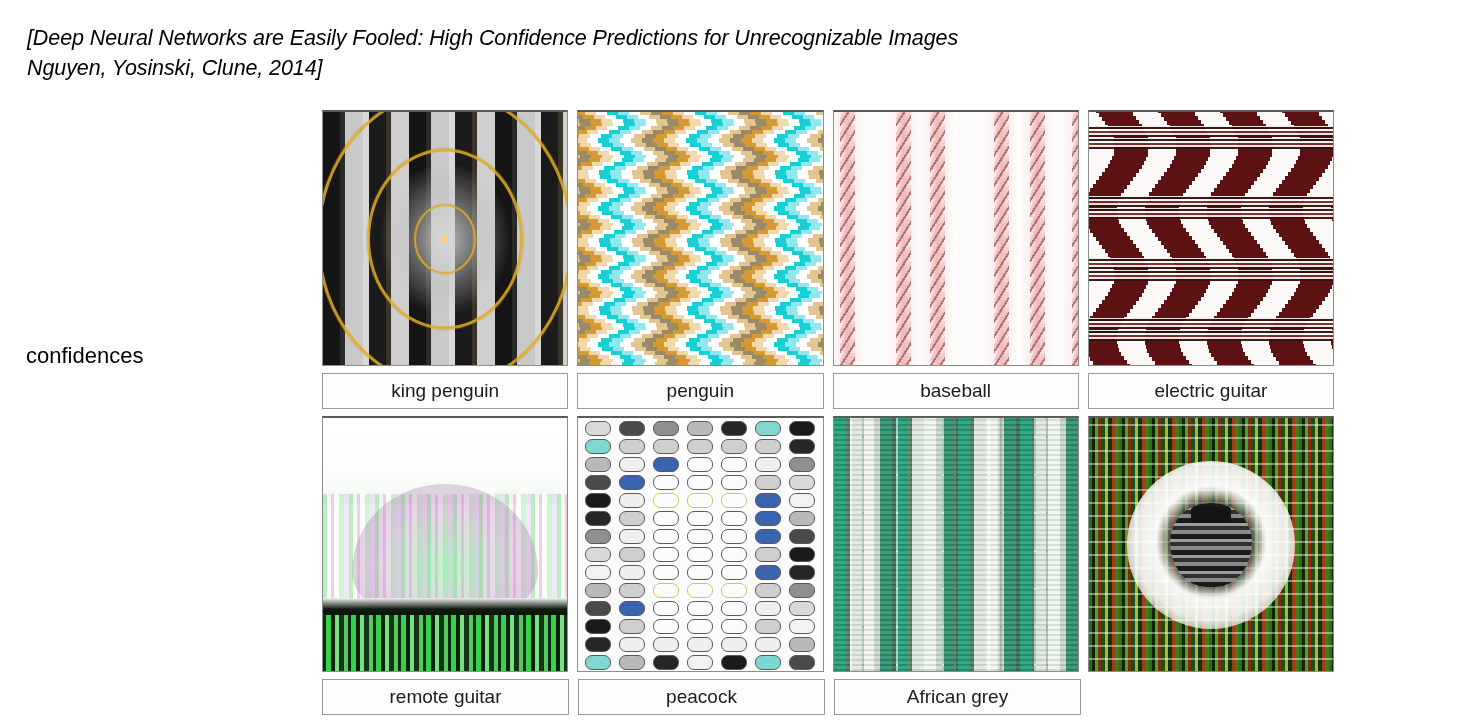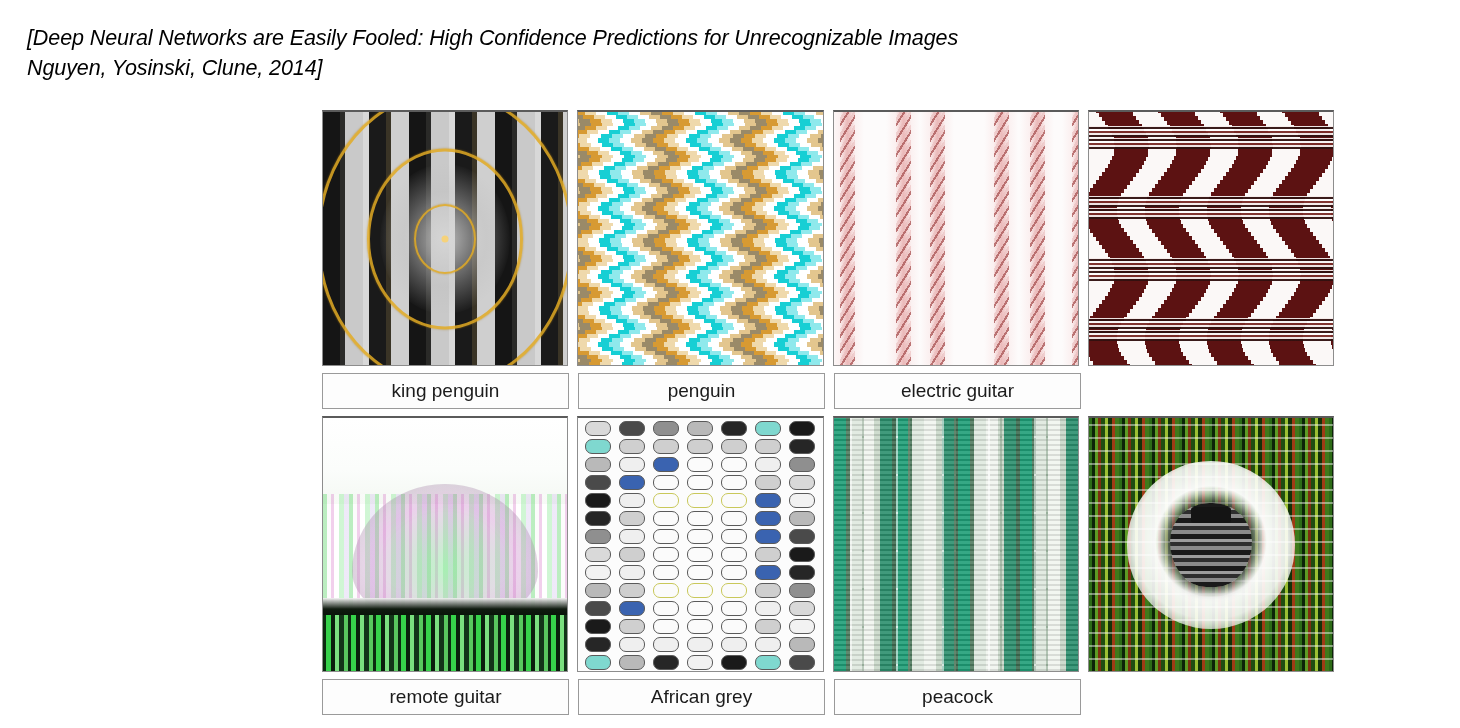--- a/index.html
+++ b/index.html
@@ -289,20 +289,21 @@
     width: 40px; height: 16px; background:#141414; border-radius:3px;
   }
 </style>
 </head>
 <body>
 
 <div id="citation">[Deep Neural Networks are Easily Fooled: High Confidence Predictions for Unrecognizable Images
 Nguyen, Yosinski, Clune, 2014]</div>
 
 <div id="side-caption">
+  <span class="cap-line">confidences</span>
 </div>
 
 <div id="figure-grid">
 
   <div class="grid-row images">
 
     <div class="img-cell">
       <div class="tex tex-king-penguin">
         <div class="glow"></div>
         <div class="rings">
@@ -2167,20 +2168,21 @@
           <div class="hbar" style="top:206px;height:11px;"></div>
           <div class="hbar" style="top:218px;height:11px;"></div>
         </div>
     </div>
 
   </div>
 
   <div class="grid-row labels">
     <div class="label-cell">king penguin</div>
     <div class="label-cell">penguin</div>
+    <div class="label-cell">baseball</div>
     <div class="label-cell">electric guitar</div>
   </div>
 
   <div class="row-gap"></div>
 
   <div class="grid-row images">
 
     <div class="img-cell">
       <div class="tex tex-freight-car">
         <div class="sky"></div>
@@ -2314,17 +2316,17 @@
         <div class="blob"></div>
         <div class="core"></div>
         <div class="coretop"></div>
       </div>
     </div>
 
   </div>
 
   <div class="grid-row labels">
     <div class="label-cell">remote guitar</div>
+    <div class="label-cell">peacock</div>
     <div class="label-cell">African grey</div>
-    <div class="label-cell">peacock</div>
   </div>
 
 </div>
 
 </body></html>

